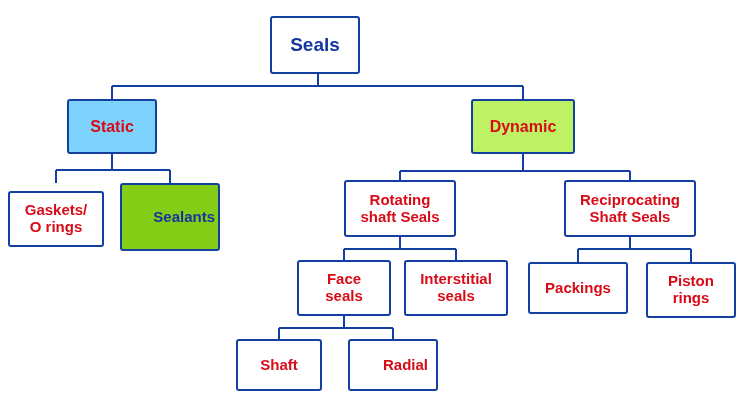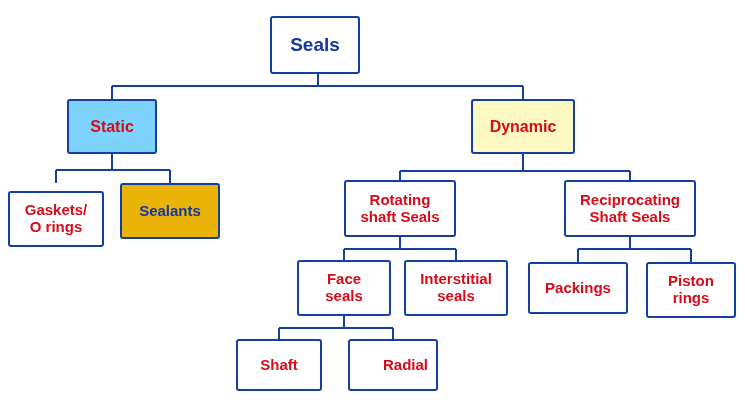--- a/index.html
+++ b/index.html
@@ -73,28 +73,28 @@
       <line x1="279" y1="328" x2="393" y2="328" stroke="#1340a0" stroke-width="2.6" shape-rendering="crispEdges"></line>
       <line x1="279" y1="328" x2="279" y2="339" stroke="#1340a0" stroke-width="2.6" shape-rendering="crispEdges"></line>
       <line x1="393" y1="328" x2="393" y2="339" stroke="#1340a0" stroke-width="2.6" shape-rendering="crispEdges"></line>
     </svg>
 <div class="node" style="left: 270px; top: 16px; width: 90px; height: 58px; border-color: rgb(19, 64, 160); background: rgb(255, 255, 255);">
       <span class="node-label txt-blue" style="font-size: 19px; color: rgb(21, 54, 158);">Seals</span>
     </div>
     <div class="node" style="left: 67px; top: 99px; width: 90px; height: 55px; border-color: rgb(19, 64, 160); background: #7dd3fc;">
       <span class="node-label txt-red" style="font-size: 16px; color: rgb(216, 11, 24);">Static</span>
     </div>
-    <div class="node" style="left: 471px; top: 99px; width: 104px; height: 55px; border-color: rgb(19, 64, 160); background: #fef9c3;">
+    <div class="node" style="left: 471px; top: 99px; width: 104px; height: 55px; border-color: rgb(19, 64, 160); background: #bef264;">
       <span class="node-label txt-red" style="font-size: 16px; color: rgb(216, 11, 24);">Dynamic</span>
     </div>
     <div class="node" style="left: 8px; top: 183px; width: 96px; height: 56px; border-color: rgb(19, 64, 160); background: rgb(255, 255, 255); margin-top: 8px;">
       <span class="node-label txt-red" style="font-size: 15px; color: rgb(216, 11, 24);">Gaskets/
 O rings</span>
     </div>
-    <div class="node" style="left: 120px; top: 183px; width: 100px; height: 56px; border-color: rgb(19, 64, 160); background: #eab308;">
+    <div class="node" style="left: 120px; top: 183px; width: 100px; height: 68px; border-color: rgb(19, 64, 160); background: #84cc16; justify-content: flex-end;">
       <span class="node-label txt-blue" style="font-size: 15px; color: rgb(21, 54, 158);">Sealants</span>
     </div>
     <div class="node" style="left: 344px; top: 180px; width: 112px; height: 57px; border-color: rgb(19, 64, 160); background: rgb(255, 255, 255);">
       <span class="node-label txt-red" style="font-size: 15px; color: rgb(216, 11, 24);">Rotating
 shaft Seals</span>
     </div>
     <div class="node" style="left: 564px; top: 180px; width: 132px; height: 57px; border-color: rgb(19, 64, 160); background: rgb(255, 255, 255);">
       <span class="node-label txt-red" style="font-size: 15px; color: rgb(216, 11, 24);">Reciprocating
 Shaft Seals</span>
     </div>

